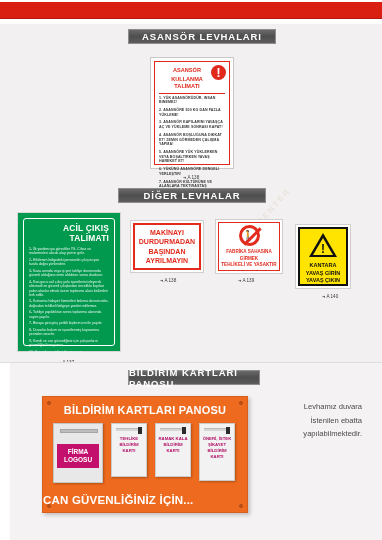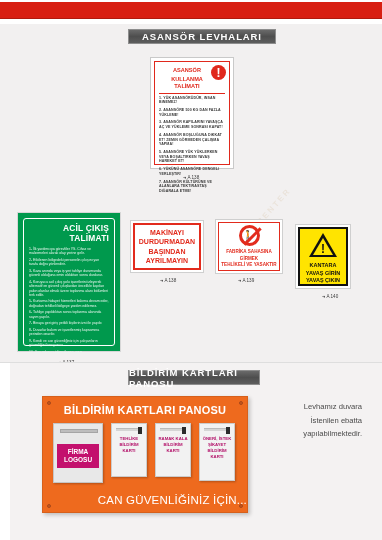--- a/index.html
+++ b/index.html
@@ -231,22 +231,22 @@
     background: #ee6a1e;
     border: 1px solid #d6601b;
     box-shadow: 2px 2px 4px rgba(0,0,0,0.22);
   }
   .board-title {
     color: #ffffff; font-size: 11px; font-weight: bold;
     text-align: center; padding-top: 7px; letter-spacing: 0.2px;
   }
   .board-footer {
     position: absolute; left: 0; bottom: 6px; width: 100%;
-    color: #ffffff; font-size: 11.5px; font-weight: normal;
-    text-align: right; letter-spacing: 0.2px;
+    color: #ffffff; font-size: 11.5px; font-weight: bold;
+    text-align: left; letter-spacing: 0.2px;
   }
   .screw {
     position: absolute; width: 4px; height: 4px; border-radius: 50%;
     background: #c8561a; border: 1px solid #a9481a;
   }
   .screw.tl { left: 4px; top: 4px; }
   .screw.tr { right: 4px; top: 4px; }
   .screw.bl { left: 4px; bottom: 4px; }
   .screw.br { right: 4px; bottom: 4px; }
 
@@ -330,20 +330,23 @@
         <li>3. ASANSÖR KAPILARINI YAVAŞÇA AÇ VE YÜKLEME SONRASI KAPAT!</li>
         <li>4. ASANSÖR BOŞLUĞUNA DİKKAT ET! ZEMİN GÖRMEDEN ÇALIŞMA YAPMA!</li>
         <li>5. ASANSÖRE YÜK YÜKLERKEN VEYA BOŞALTIRKEN YAVAŞ HAREKET ET!</li>
         <li>6. YÜKÜNÜ ASANSÖRE DENGELİ YERLEŞTİR!</li>
         <li>7. ASANSÖR KÜLTÜRÜNE VE ALANLARA TEKTİRASTAŞ DİĞARALA ETME!</li>
       </ul>
     </div>
   </div>
   <div class="code" id="code-a138a">A 138</div>
 
+  <div class="sec-bar" id="bar-diger">
+    <span>DİĞER LEVHALAR</span>
+  </div>
 
   <div class="green-sign">
     <div class="green-inner">
       <div class="green-title">ACİL ÇIKIŞ TALİMATI</div>
       <ul class="green-list">
         <li>1- İlk yardımcıya görevliler YS. Cihaz ve malzemeleri alarak olay yerine gelir.</li>
         <li>2- Etkilenen bölgedeki personelin çıkışını yan tarafa doğru yönlendirir.</li>
         <li>3- Kaza anında veya iş yeri tahliye durumunda güvenli olduğuna emin olduktan sonra durdurur.</li>
         <li>4- Koruyucu acil çıkış yolu işaretlerini izleyerek alternatif en güvenli çıkışlardan öncelikle kapıları yakın olanlar olmak üzere toplanma alanı bölümleri terk edilir.</li>
         <li>5- Kurtarma hidayet hizmetleri bakıma devam eder, doğrudan tehlikeli bölgeye yardım edilemez.</li>

